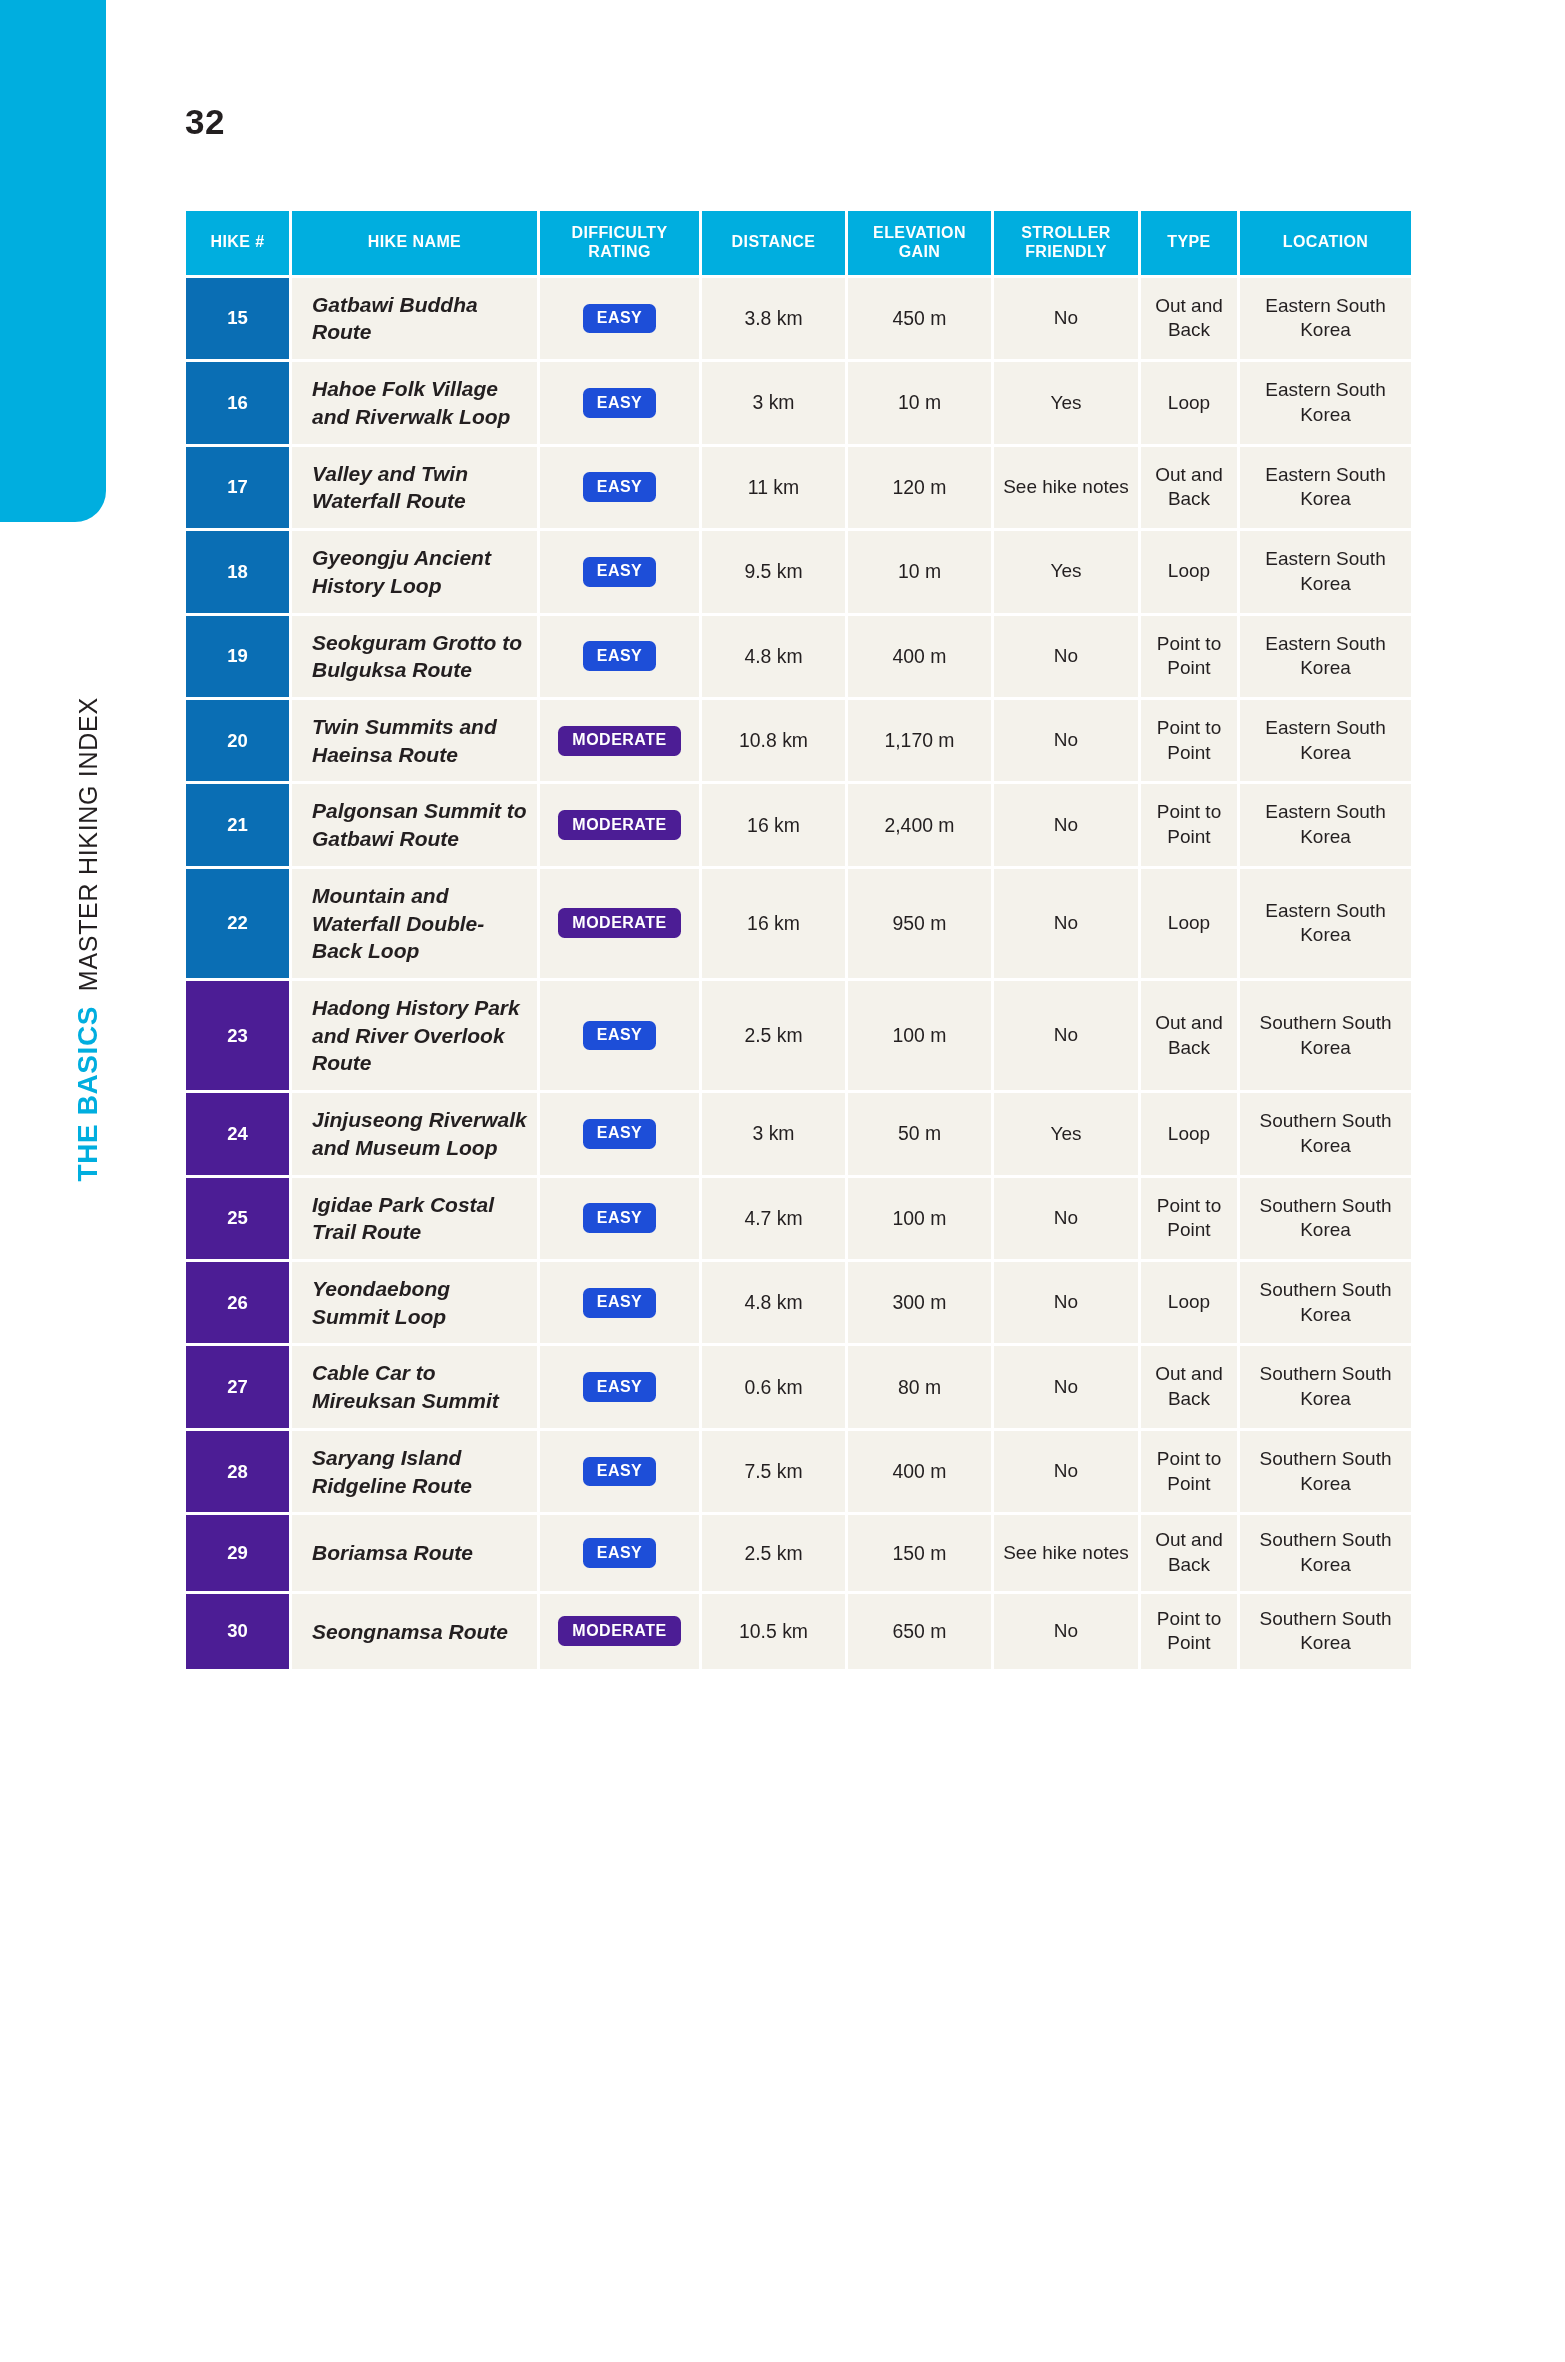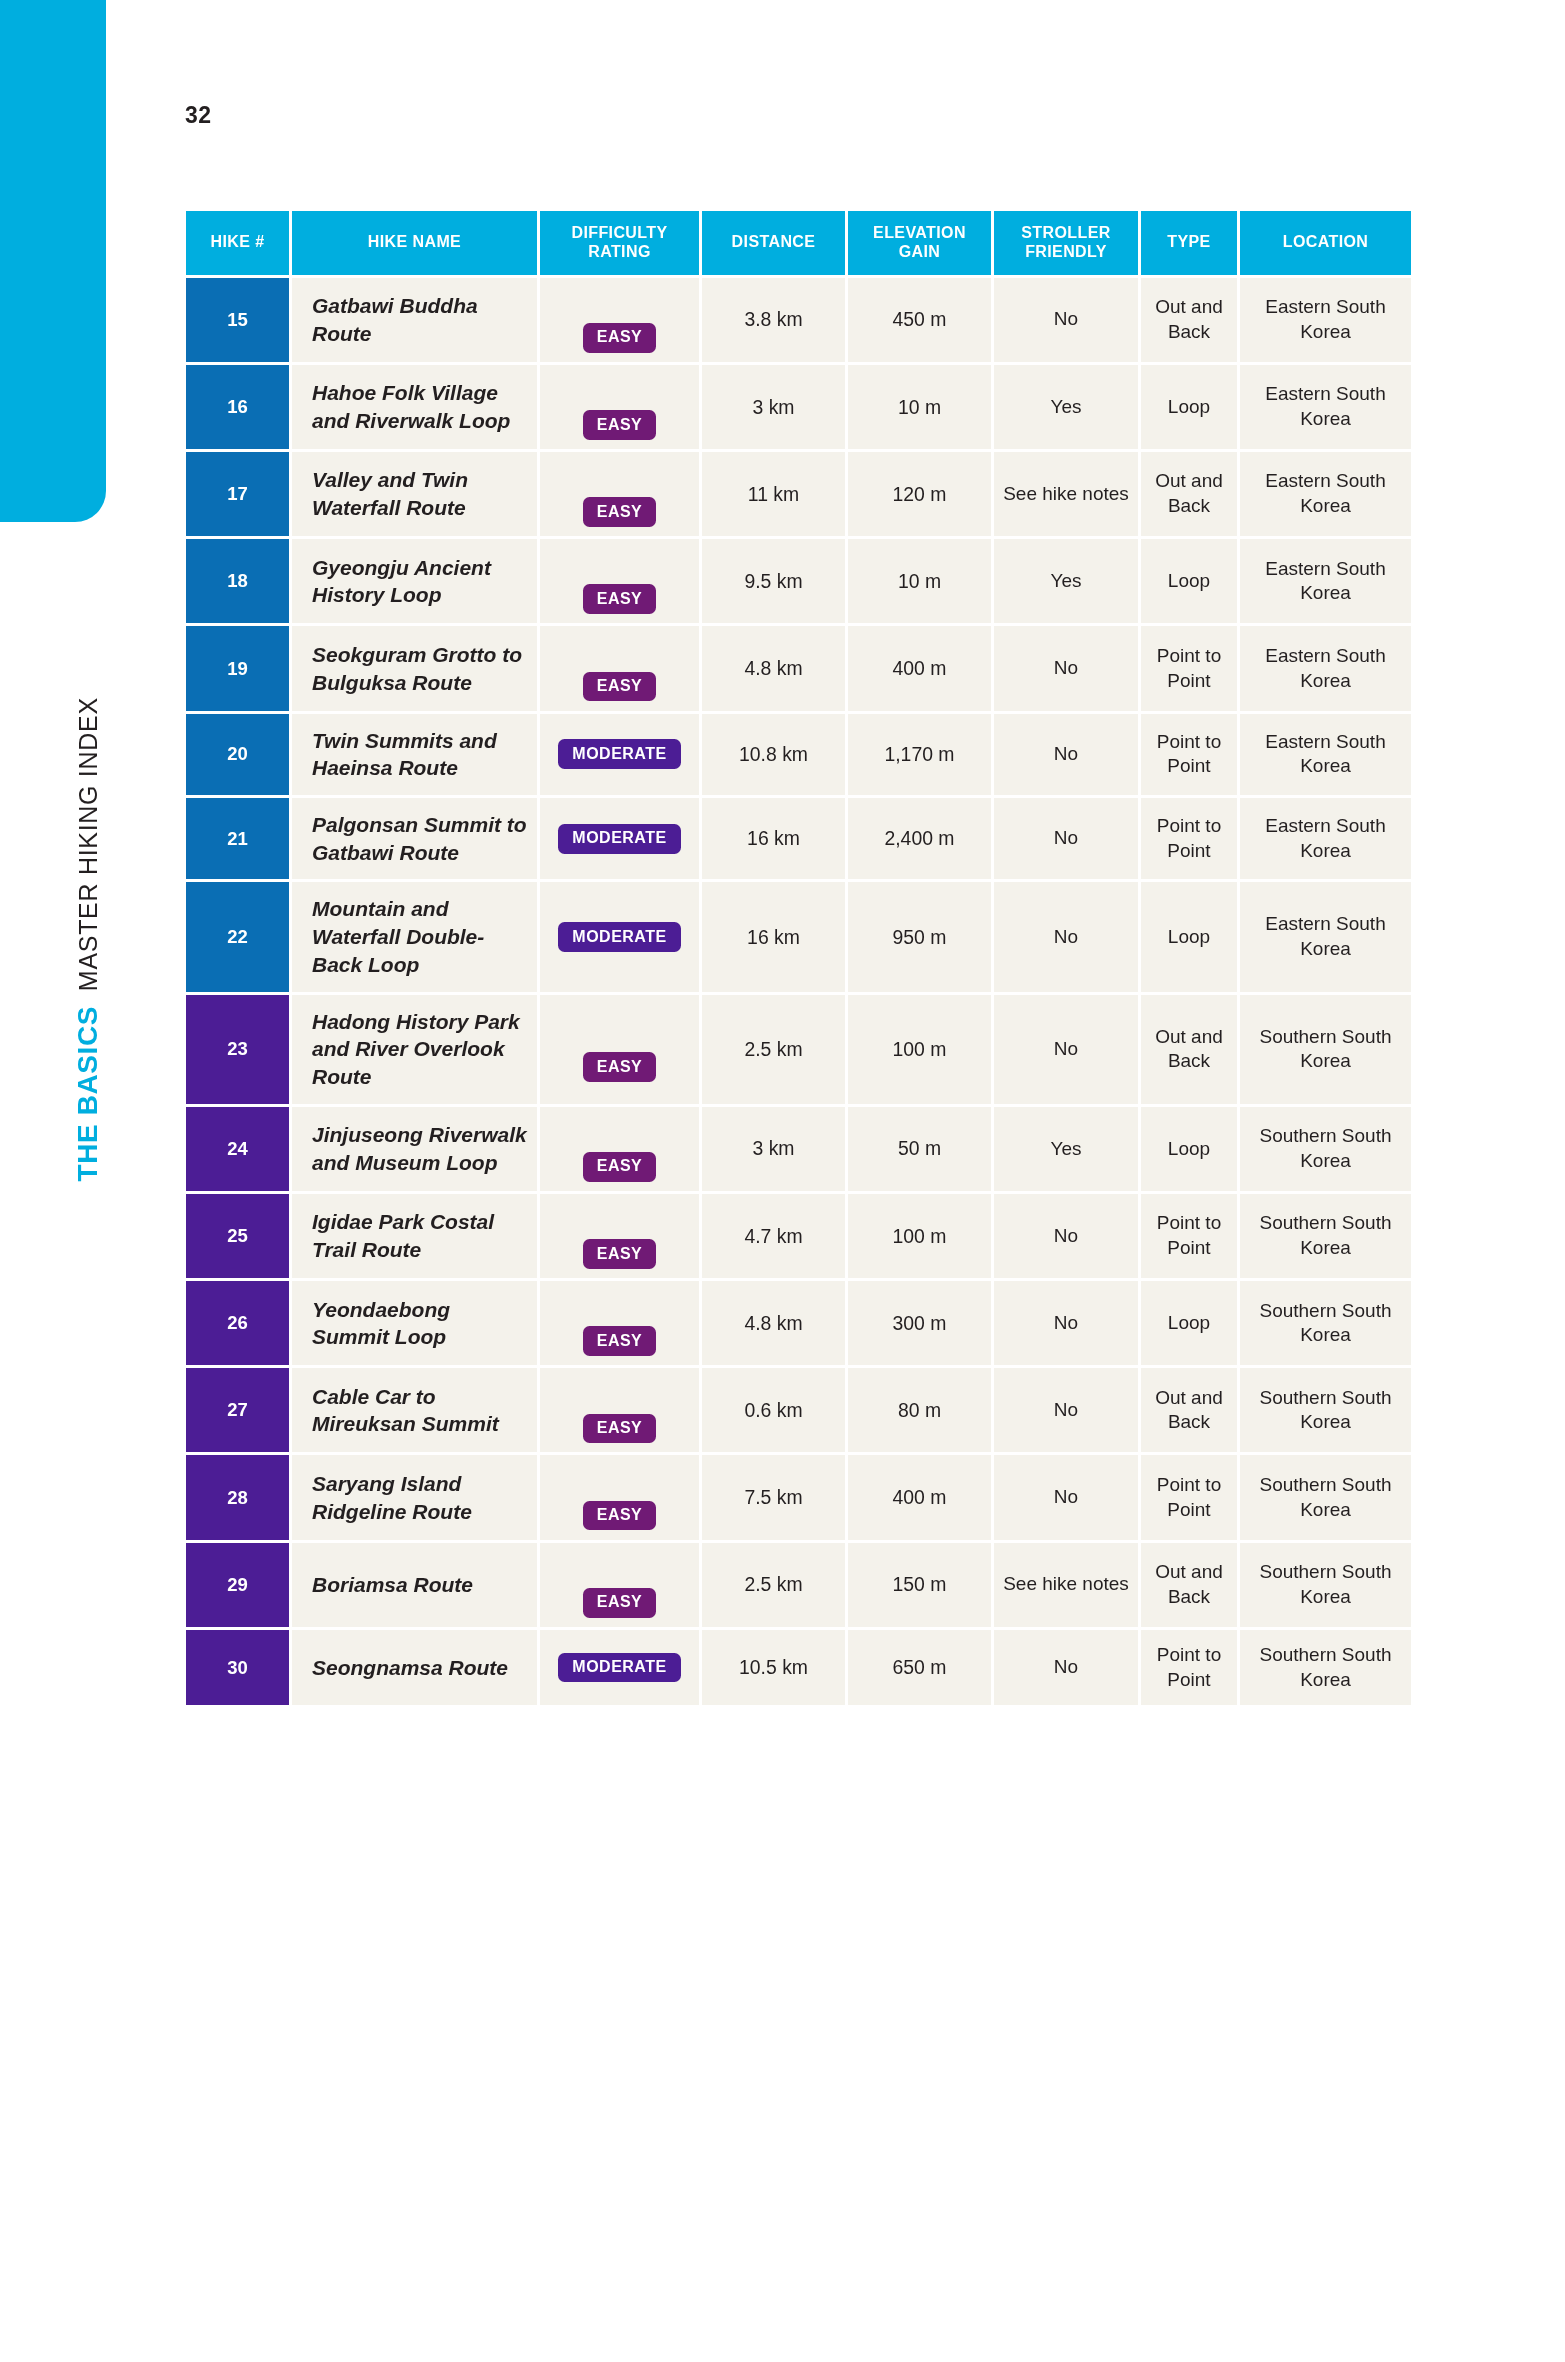--- a/index.html
+++ b/index.html
@@ -54,21 +54,21 @@
     font-weight: normal;
     letter-spacing: 0.7px;
     margin-left: 14.8px;
   }
 
   
   .folio {
     position: absolute;
     left: 185px;
     top: 102px;
-    font-size: 23px;
+    font-size: 35px;
     font-weight: bold;
     color: #231F20;
     letter-spacing: 0.5px;
   }
 
   
   .index-table {
     position: absolute;
     left: 183px;
     top: 208px;
@@ -128,21 +128,21 @@
     display: inline-block;
     color: #ffffff;
     font-size: 16px;
     font-weight: bold;
     letter-spacing: 0.5px;
     border-radius: 6.5px;
     padding: 6.5px 14px 6.5px 14px;
     line-height: 1.05;
     white-space: nowrap;
   }
-  .pill.easy     { background: #701a75; margin-top: 36px; }
+  .pill.easy     { background: #1d4ed8; }
   .pill.moderate { background: #4c1d95; }
 
   
   col.c-num      { width: 103px; }
   col.c-name     { width: 245px; }
   col.c-diff     { width: 159px; }
   col.c-dist     { width: 143px; }
   col.c-elev     { width: 143px; }
   col.c-stroller { width: 144px; }
   col.c-type     { width: 96px; }

